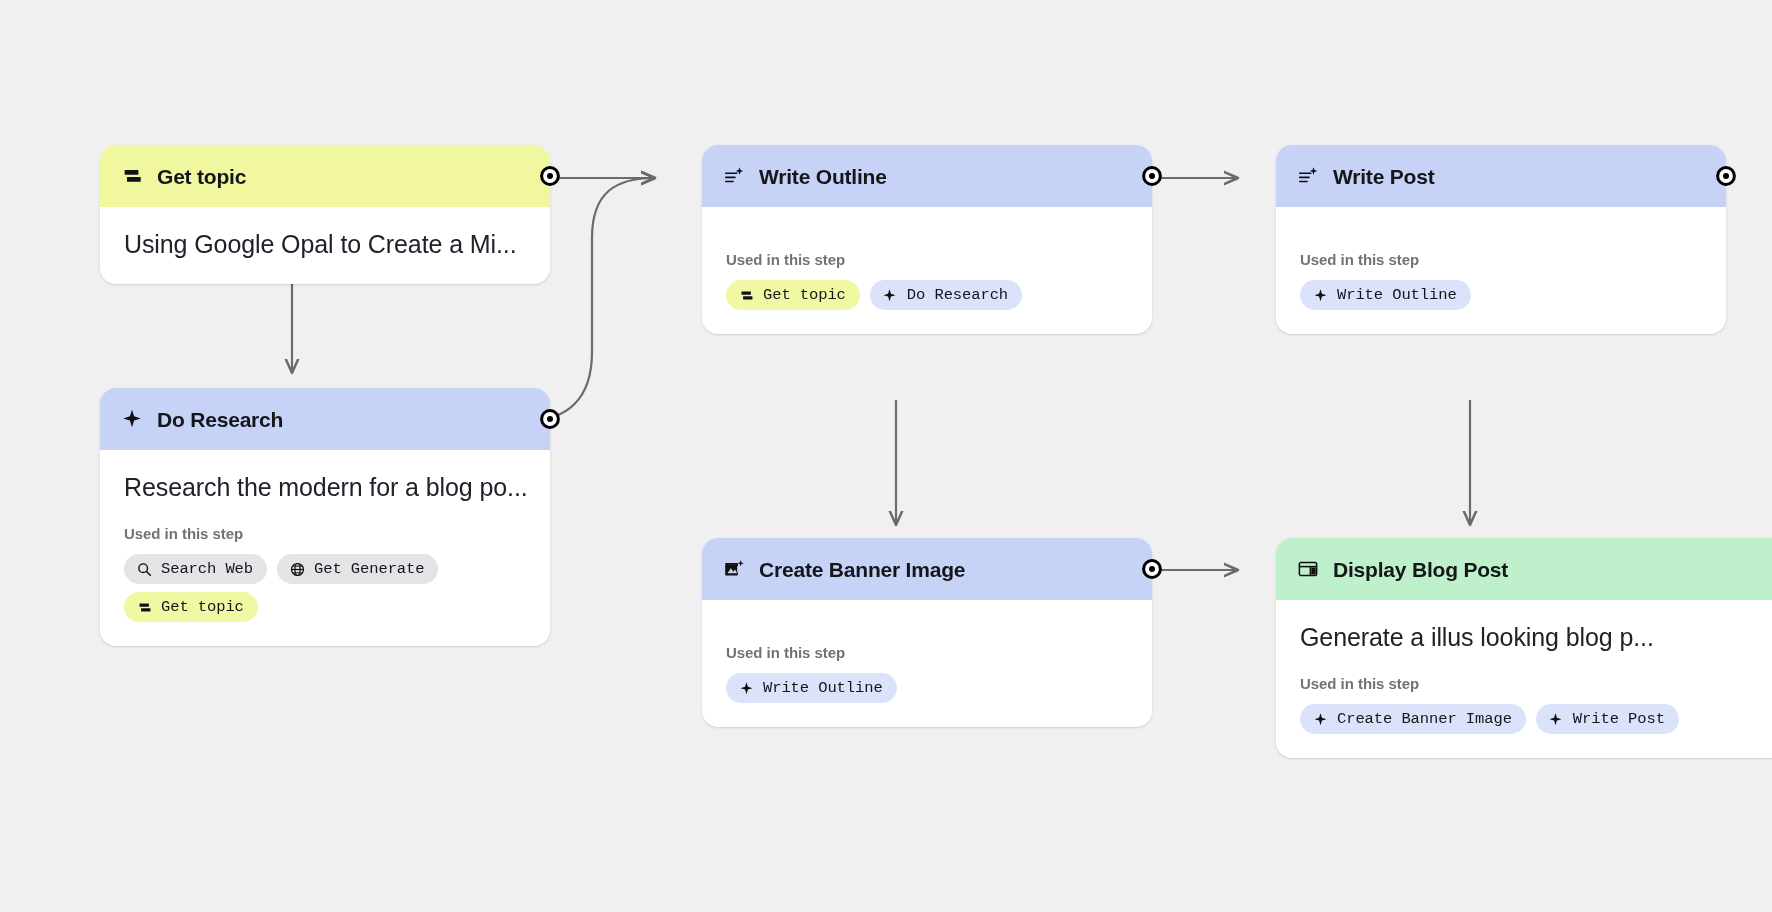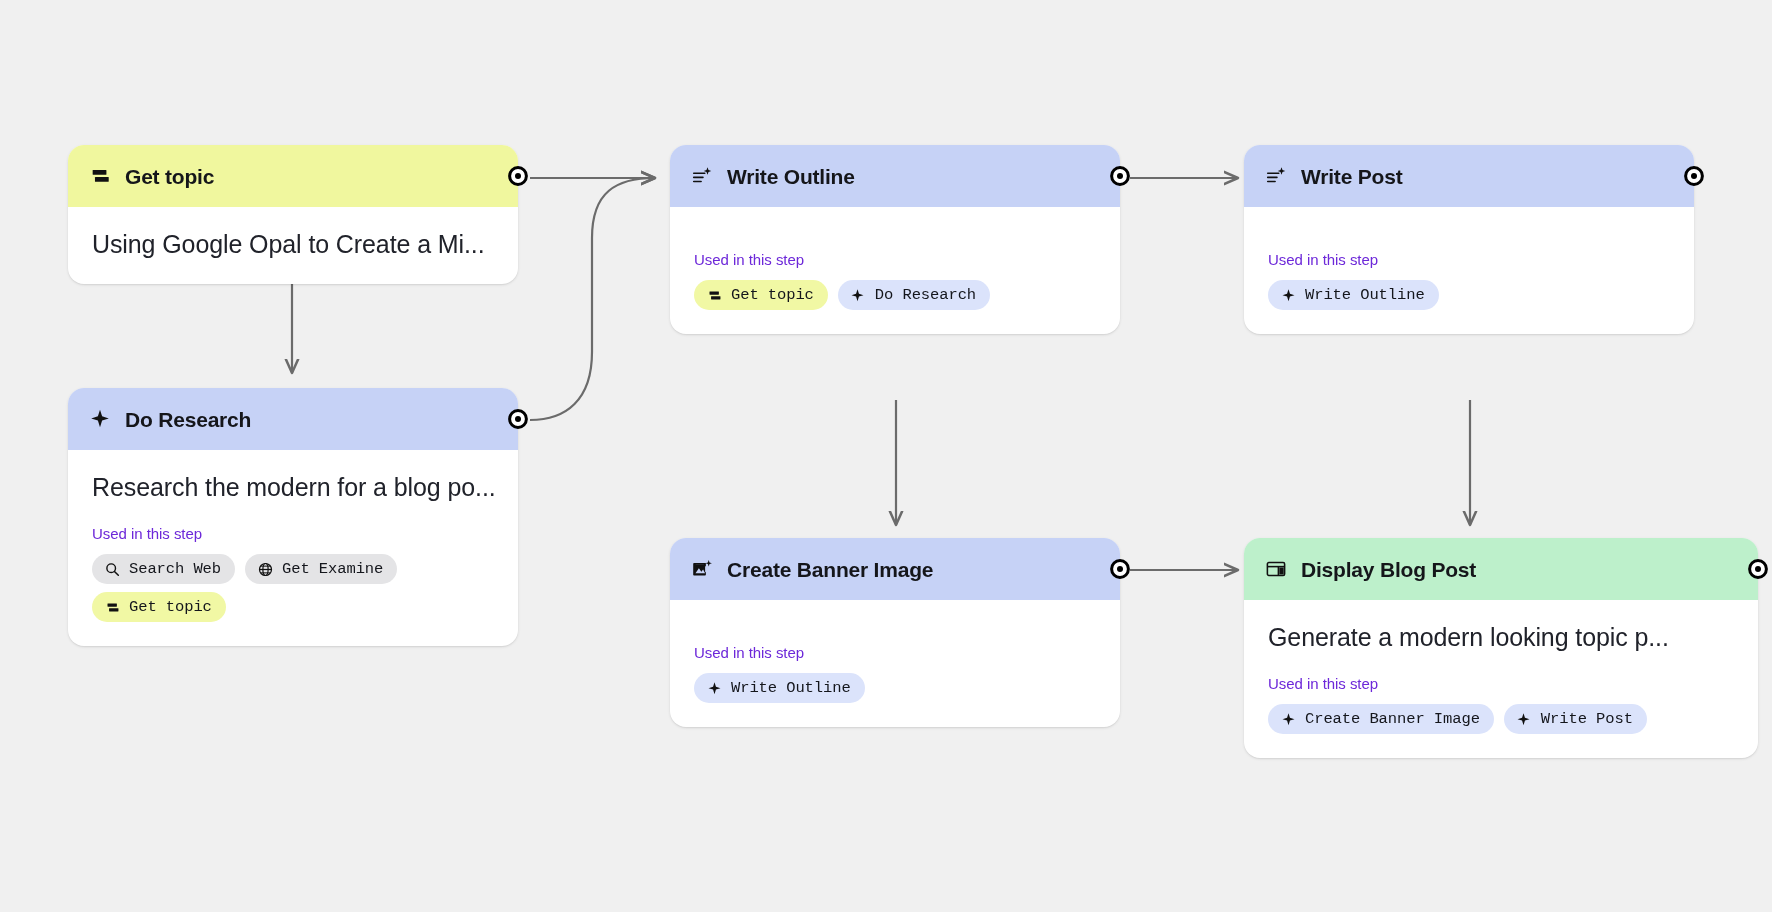--- a/index.html
+++ b/index.html
@@ -33,20 +33,21 @@
     z-index: 1;
   }
 
   .node {
     position: absolute;
     background: #ffffff;
     border-radius: 16px;
     box-shadow: 0 1px 3px rgba(0,0,0,0.10), 0 1px 1px rgba(0,0,0,0.04);
     z-index: 2;
     overflow: visible;
+    margin-left: 32px;
   }
 
   .node-header {
     position: relative;
     height: 62px;
     display: flex;
     align-items: center;
     padding: 0 18px 0 20px;
     border-radius: 16px 16px 0 0;
   }
@@ -94,22 +95,22 @@
     color: #20222a;
     line-height: 1.25;
     letter-spacing: -0.1px;
     white-space: nowrap;
     overflow: hidden;
   }
 
   .used-label {
     margin-top: 22px;
     font-size: 15px;
-    font-weight: 400;
-    color: #6d28d9;
+    font-weight: 700;
+    color: #737373;
     letter-spacing: -0.05px;
   }
 
   .chips {
     margin-top: 12px;
     display: flex;
     flex-wrap: wrap;
     gap: 8px 10px;
     align-items: flex-start;
   }
@@ -223,21 +224,21 @@
         <span class="chip grey">
           <span class="chip-icon">
             <svg width="15" height="15" viewBox="0 0 16 16">
               <circle cx="8" cy="8" r="6.4" fill="none" stroke="currentColor" stroke-width="1.3"></circle>
               <ellipse cx="8" cy="8" rx="2.8" ry="6.4" fill="none" stroke="currentColor" stroke-width="1.3"></ellipse>
               <line x1="1.7" y1="8" x2="14.3" y2="8" stroke="currentColor" stroke-width="1.3"></line>
               <line x1="2.8" y1="4.4" x2="13.2" y2="4.4" stroke="currentColor" stroke-width="1.1"></line>
               <line x1="2.8" y1="11.6" x2="13.2" y2="11.6" stroke="currentColor" stroke-width="1.1"></line>
             </svg>
           </span>
-          <span>Get Examine</span>
+          <span>Get Generate</span>
         </span>
         <span class="chip yellow">
           <span class="chip-icon">
             <svg width="15" height="15" viewBox="0 0 24 24">
               <rect x="4" y="5.5" width="15" height="5.2" rx="0.6" fill="currentColor"></rect>
               <rect x="6.5" y="13" width="15" height="5.2" rx="0.6" fill="currentColor"></rect>
             </svg>
           </span>
           <span>Get topic</span>
         </span>
@@ -366,21 +367,21 @@
       </span>
       <span class="node-title">Display Blog Post</span>
       <span class="port">
         <svg width="20" height="20" viewBox="0 0 20 20">
           <circle cx="10" cy="10" r="8.4" fill="#ffffff" stroke="#000000" stroke-width="3"></circle>
           <circle cx="10" cy="10" r="3" fill="#000000"></circle>
         </svg>
       </span>
     </div>
     <div class="node-body">
-      <div class="node-desc">Generate a modern looking topic p...</div>
+      <div class="node-desc">Generate a illus looking blog p...</div>
       <div class="used-label">Used in this step</div>
       <div class="chips">
         <span class="chip blue">
           <span class="chip-icon">
             <svg width="15" height="15" viewBox="0 0 24 24">
               <path d="M12 1.8 L14.3 9.1 L21.6 11.4 L14.3 13.7 L12 21 L9.7 13.7 L2.4 11.4 L9.7 9.1 Z" fill="currentColor"></path>
             </svg>
           </span>
           <span>Create Banner Image</span>
         </span>

